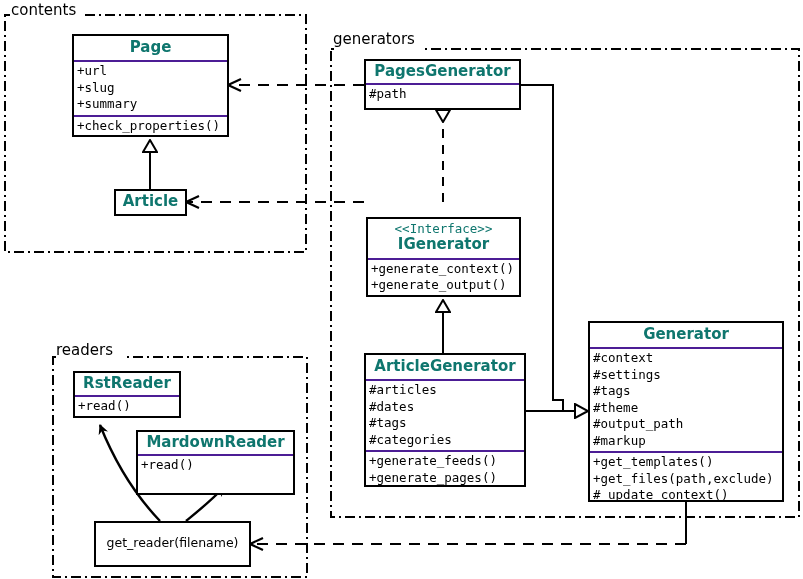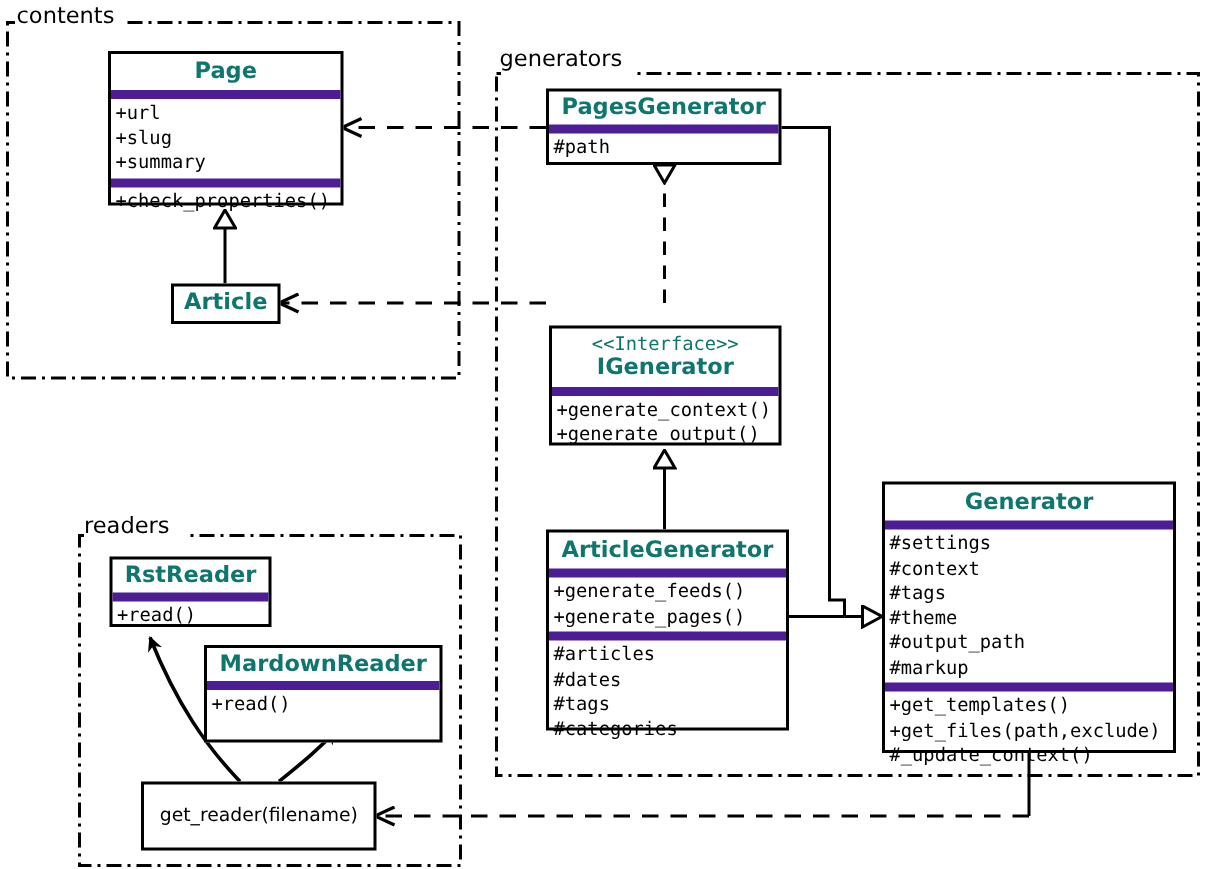--- a/index.html
+++ b/index.html
@@ -13,21 +13,21 @@
              white-space:nowrap;letter-spacing:0px;}
 
   .uml-box{position:absolute;border:2px solid #000;background:#fff;
            box-sizing:border-box;}
   .uml-title{text-align:center;font-weight:bold;font-size:15px;
              color:#0f766e;padding:3px 4px 4px 4px;line-height:1.15;
              font-family:"DejaVu Sans","Liberation Sans",sans-serif;}
   .uml-stereo{text-align:center;font-weight:normal;font-size:12.5px;
               color:#0f766e;line-height:1.15;
               font-family:"DejaVu Sans Mono","Liberation Mono",monospace;}
-  .uml-sep{border-top:6px solid #4c1d95;}
+  .uml-sep{border-top:2px solid #4c1d95;}
   .uml-compartment{padding:1px 3px 2px 3px;}
   .uml-member{font-size:12.5px;color:#000;line-height:1.32;
               white-space:nowrap;
               font-family:"DejaVu Sans Mono","Liberation Mono",monospace;}
   .plain-box-text{text-align:center;font-size:12.5px;color:#000;
                   padding:12px 4px;white-space:nowrap;
                   font-family:"DejaVu Sans","Liberation Sans",sans-serif;}
 </style>
 </head>
 <body>
@@ -117,36 +117,36 @@
   </div>
   <div class="uml-compartment uml-sep">
     <div class="uml-member">+generate_context()</div>
     <div class="uml-member">+generate_output()</div>
   </div>
 </div>
 
 <div class="uml-box" style="left:364px;top:353px;width:162px;height:134px;">
   <div class="uml-title" style="padding:3px 4px 4px 4px;">ArticleGenerator</div>
   <div class="uml-compartment uml-sep">
-    <div class="uml-member">+generate_feeds()</div>
-    <div class="uml-member">+generate_pages()</div>
-  </div>
-  <div class="uml-compartment uml-sep">
     <div class="uml-member">#articles</div>
     <div class="uml-member">#dates</div>
     <div class="uml-member">#tags</div>
     <div class="uml-member">#categories</div>
+  </div>
+  <div class="uml-compartment uml-sep">
+    <div class="uml-member">+generate_feeds()</div>
+    <div class="uml-member">+generate_pages()</div>
   </div>
 </div>
 
 <div class="uml-box" style="left:588px;top:321px;width:196px;height:181px;">
   <div class="uml-title" style="padding:3px 4px 4px 4px;">Generator</div>
   <div class="uml-compartment uml-sep">
+    <div class="uml-member">#context</div>
     <div class="uml-member">#settings</div>
-    <div class="uml-member">#context</div>
     <div class="uml-member">#tags</div>
     <div class="uml-member">#theme</div>
     <div class="uml-member">#output_path</div>
     <div class="uml-member">#markup</div>
   </div>
   <div class="uml-compartment uml-sep">
     <div class="uml-member">+get_templates()</div>
     <div class="uml-member">+get_files(path,exclude)</div>
     <div class="uml-member">#_update_context()</div>
   </div>

